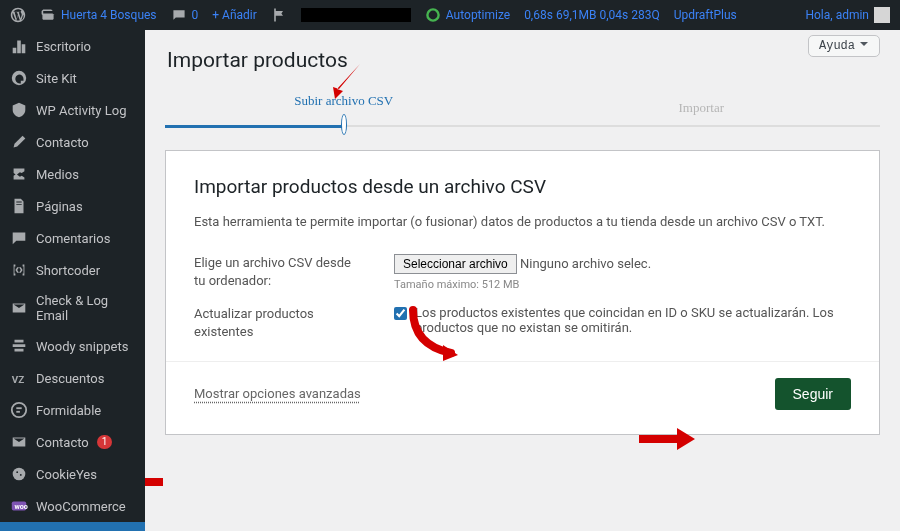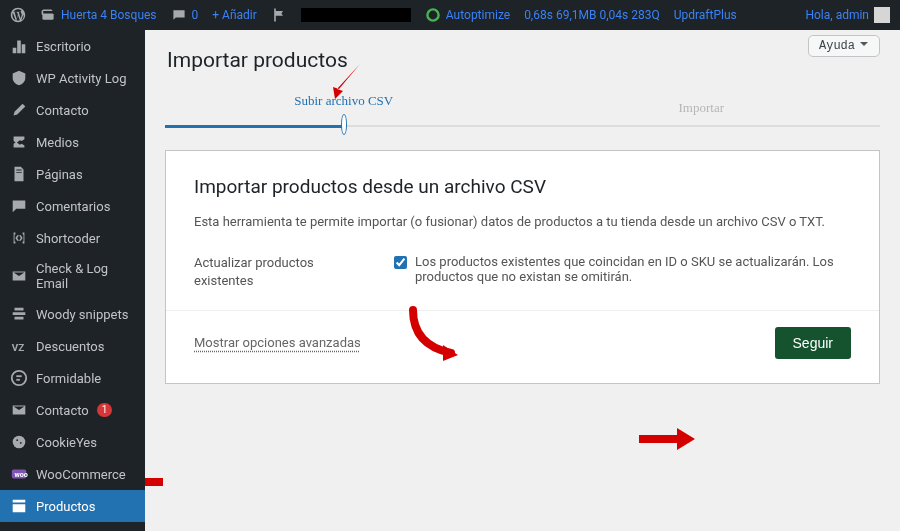--- a/index.html
+++ b/index.html
@@ -114,20 +114,26 @@
 
   <div class="sidebar">
     <div class="menu-item">
         <svg viewBox="0 0 20 20">
           <path d="M3 12h4v6H3zM8 4h4v14H8zM13 8h4v10h-4z"></path>
         </svg>
         <span>Escritorio</span>
       </div>
     <div class="menu-item">
         <svg viewBox="0 0 20 20">
+          <path d="M10 2a8 8 0 100 16 8 8 0 000-16zm5 11h-3v3a5 5 0 01-2-10 5 5 0 015 5v2z"></path>
+        </svg>
+        <span>Site Kit</span>
+      </div>
+    <div class="menu-item">
+        <svg viewBox="0 0 20 20">
           <path d="M10 2l7 3v5c0 4-3 7-7 8-4-1-7-4-7-8V5l7-3z"></path>
         </svg>
         <span>WP Activity Log</span>
       </div>
     <div class="menu-item">
         <svg viewBox="0 0 20 20">
           <path d="M14 3l3 3-9 9-4 1 1-4 9-9z"></path>
         </svg>
         <span>Contacto</span>
       </div>
@@ -225,20 +231,28 @@
       <div class="line"></div>
       <div class="line-active"></div>
       <div class="step active"><span class="label">Subir archivo CSV</span><span class="dot"></span></div>
       <div class="step"><span class="label">Importar</span><span class="dot"></span></div>
     </div>
 
     <div class="card">
       <h2>Importar productos desde un archivo CSV</h2>
       <p class="desc">Esta herramienta te permite importar (o fusionar) datos de productos a tu tienda desde un archivo CSV o TXT.</p>
 
+      <div class="form-row">
+        <div class="lbl">Elige un archivo CSV desde tu ordenador:</div>
+        <div class="val">
+          <button class="fileb">Seleccionar archivo</button>
+          <span>Ninguno archivo selec.</span>
+          <div class="hint">Tamaño máximo: 512 MB</div>
+        </div>
+      </div>
 
       <div class="form-row">
         <div class="lbl">Actualizar productos existentes</div>
         <div class="val chk">
           <input type="checkbox" checked="" style="">
           <span>Los productos existentes que coincidan en ID o SKU se actualizarán. Los productos que no existan se omitirán.</span>
         </div>
       </div>
 
       <div class="divider"></div>

